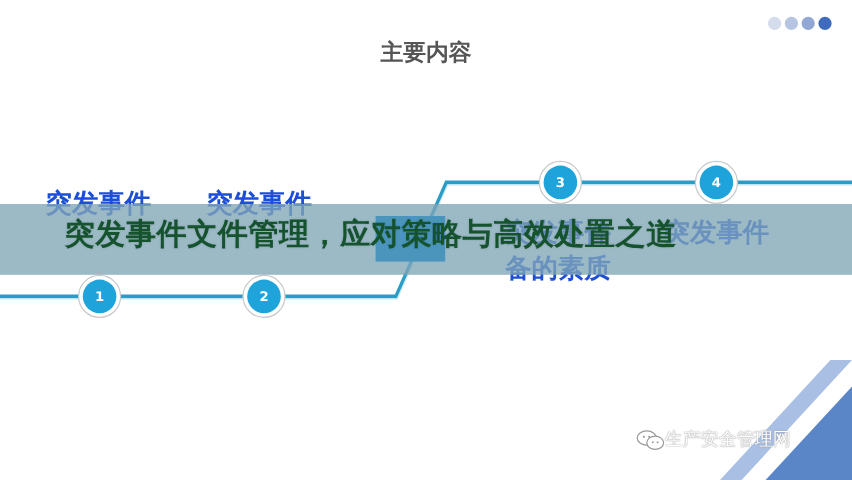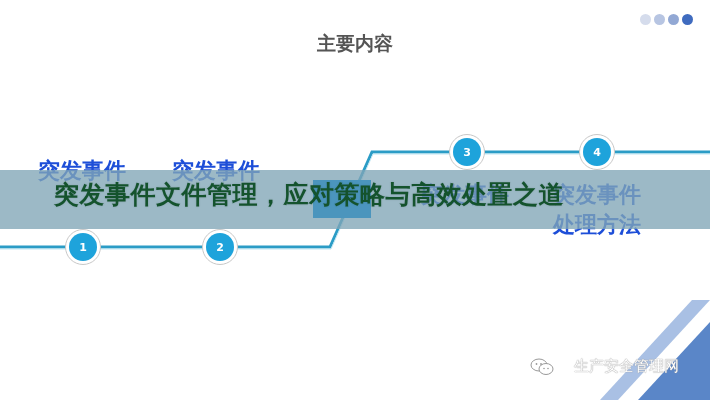--- a/index.html
+++ b/index.html
@@ -38,21 +38,21 @@
     position: absolute; left: 313px; top: 180px; width: 58px; height: 38px;
     background: #4b95bd;
   }
   .headline {
     position: absolute; left: 54px; top: 178px; font-size: 25px; font-weight: bold;
     color: #14532d; letter-spacing: 0.5px; white-space: nowrap;
     text-shadow: 0 0 2px rgba(0,0,0,0.15);
   }
   .corner { position: absolute; right: 0; bottom: 0; }
   .watermark {
-    position: absolute; left: 530px; top: 357px; display: flex; align-items: center; gap: 20px;
+    position: absolute; left: 530px; top: 357px; display: flex; align-items: center; gap: 0;
     color: #ffffff; font-size: 15px;
     text-shadow: 0 0 1px #9a9a9a, 0 0 1px #9a9a9a;
   }
   .wechat { width: 24px; height: 18px; }
 </style>
 </head>
 <body>
 
 <div class="slide">
 
@@ -71,24 +71,24 @@
   </svg>
 
   <div class="label" style="left:38px; top:156px;">
     <div>突发事件</div>
   </div>
   <div class="label" style="left:172px; top:156px;">
     <div>突发事件</div>
   </div>
   <div class="label" style="left:421px; top:180px;">
     <div>突发事件</div>
+    <div>备的素质</div>
   </div>
   <div class="label" style="left:553px; top:180px;">
     <div>突发事件</div>
-    <div>处理方法</div>
   </div>
 
   <div class="node" style="left:65px; top:229px;">
     <div class="node-inner">1</div>
   </div>
   <div class="node" style="left:202px; top:229px;">
     <div class="node-inner">2</div>
   </div>
   <div class="node" style="left:449px; top:134px;">
     <div class="node-inner">3</div>

